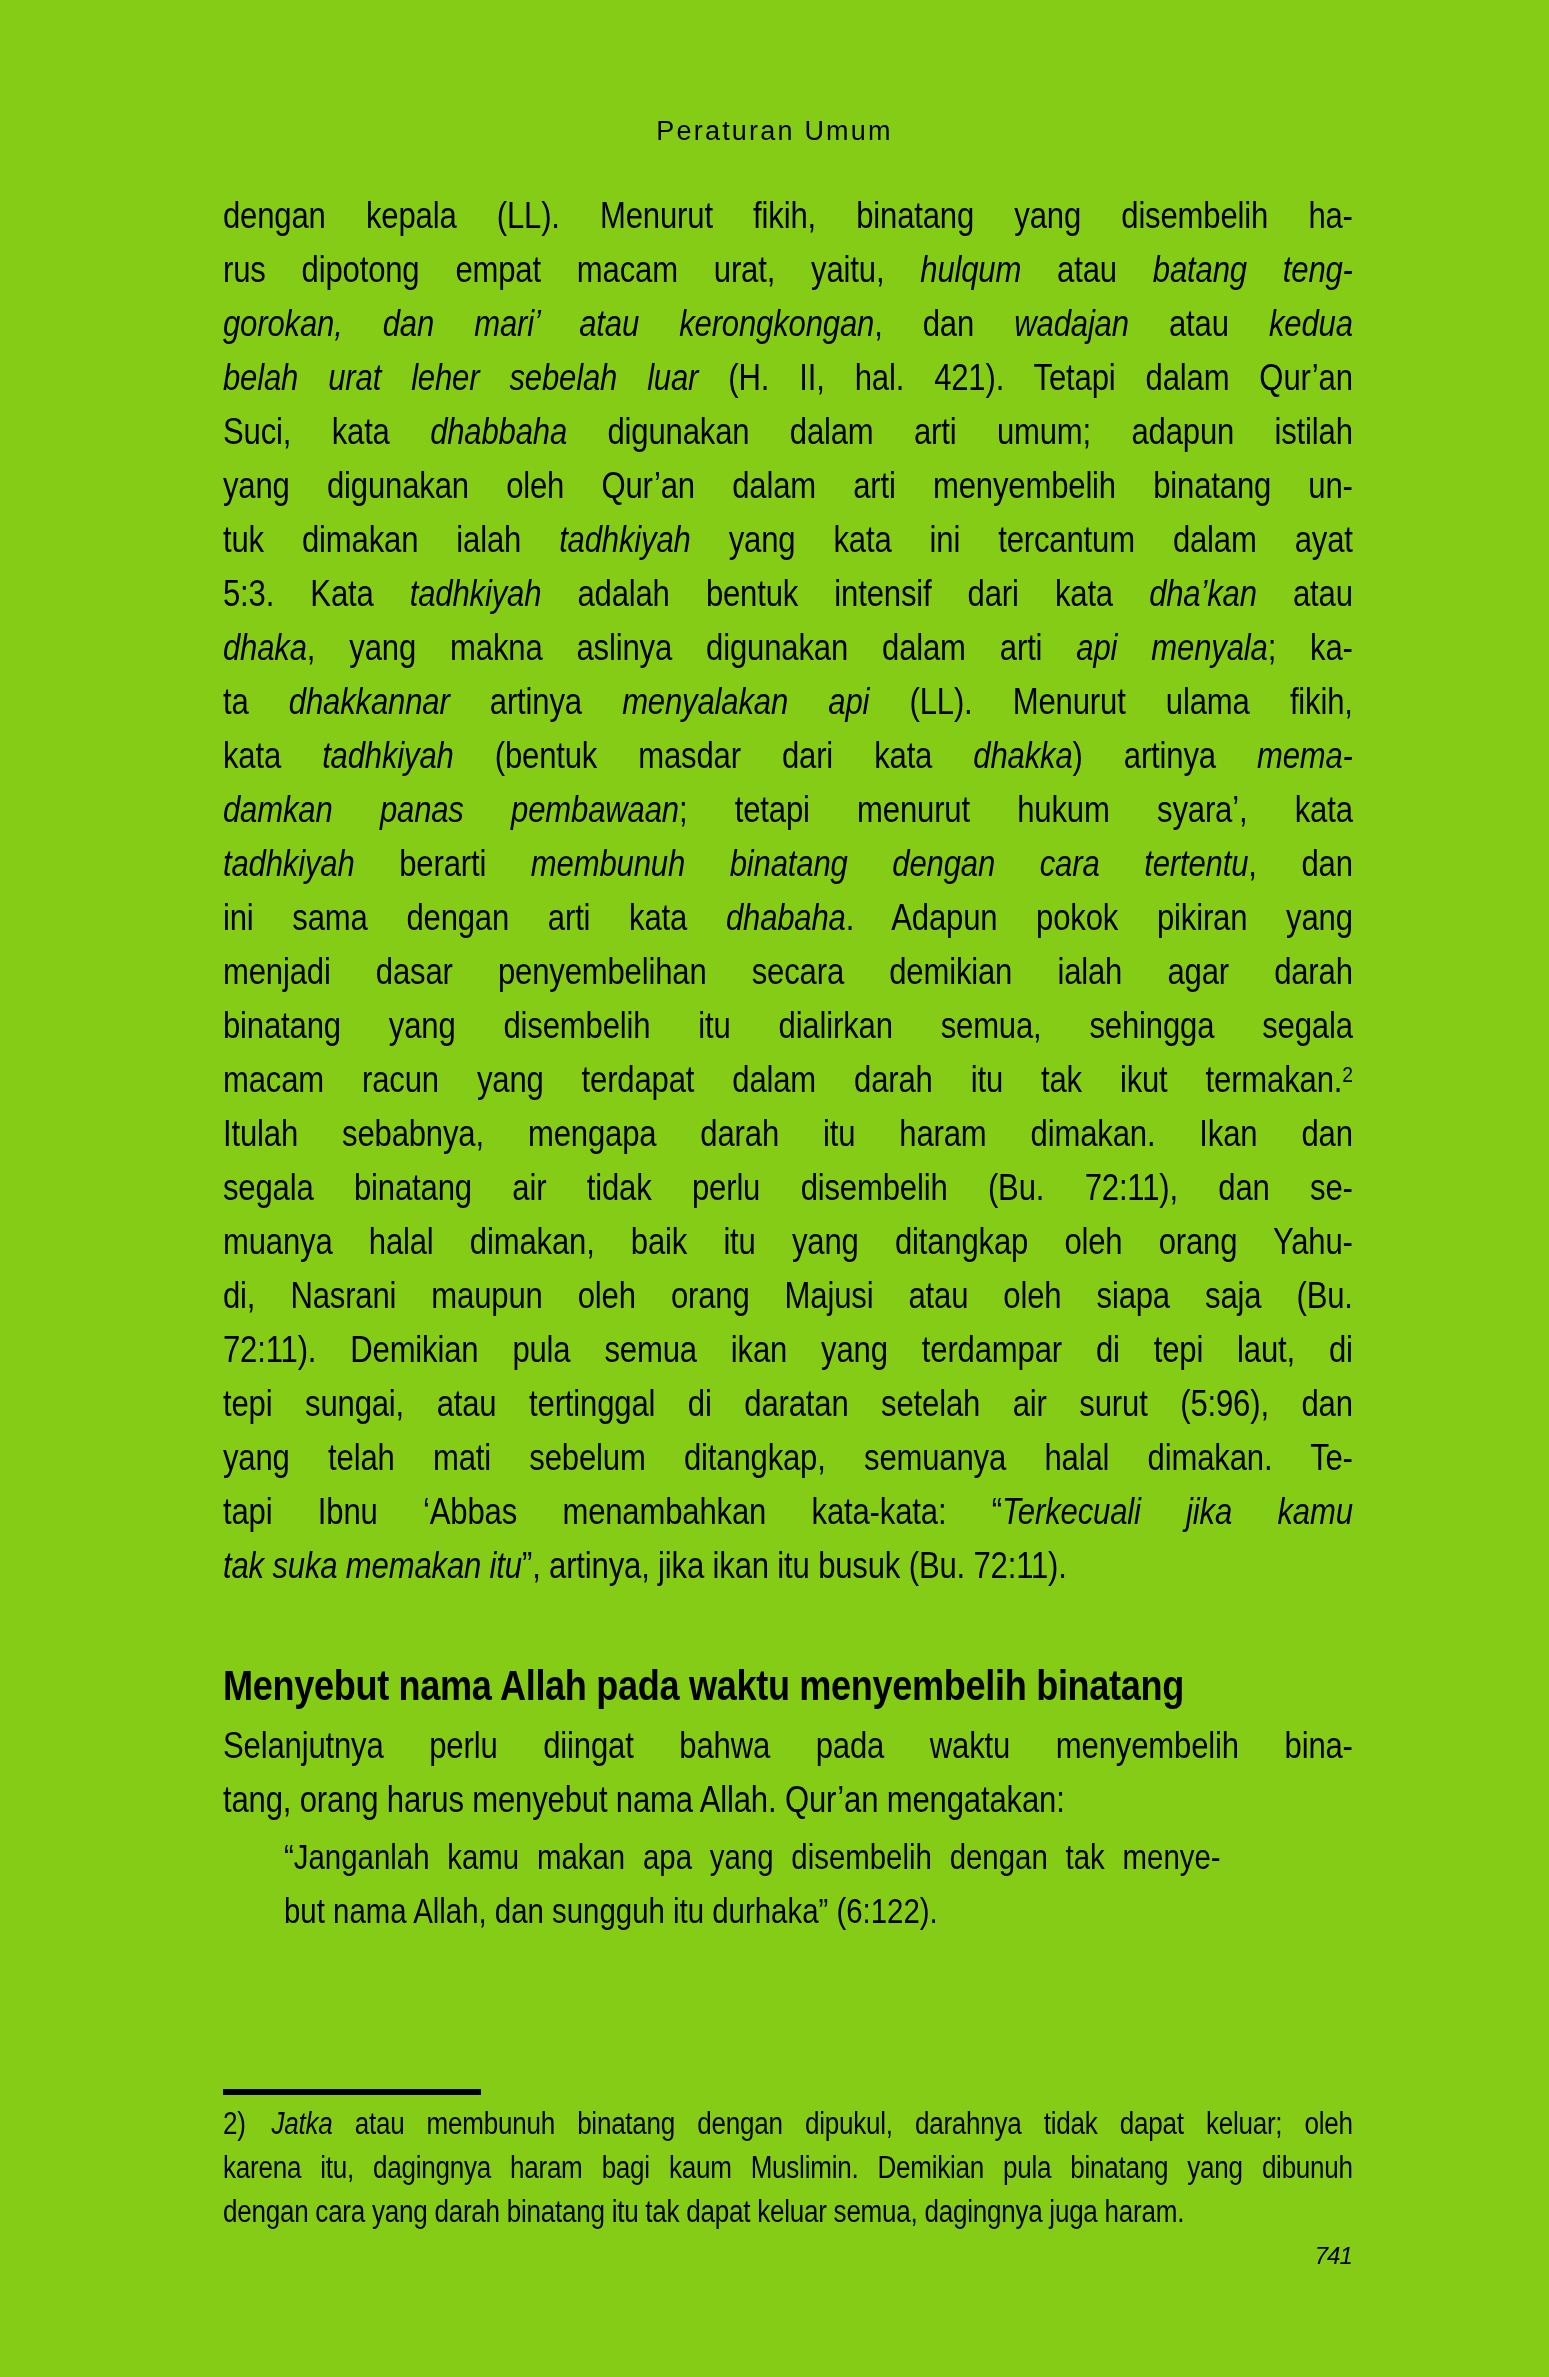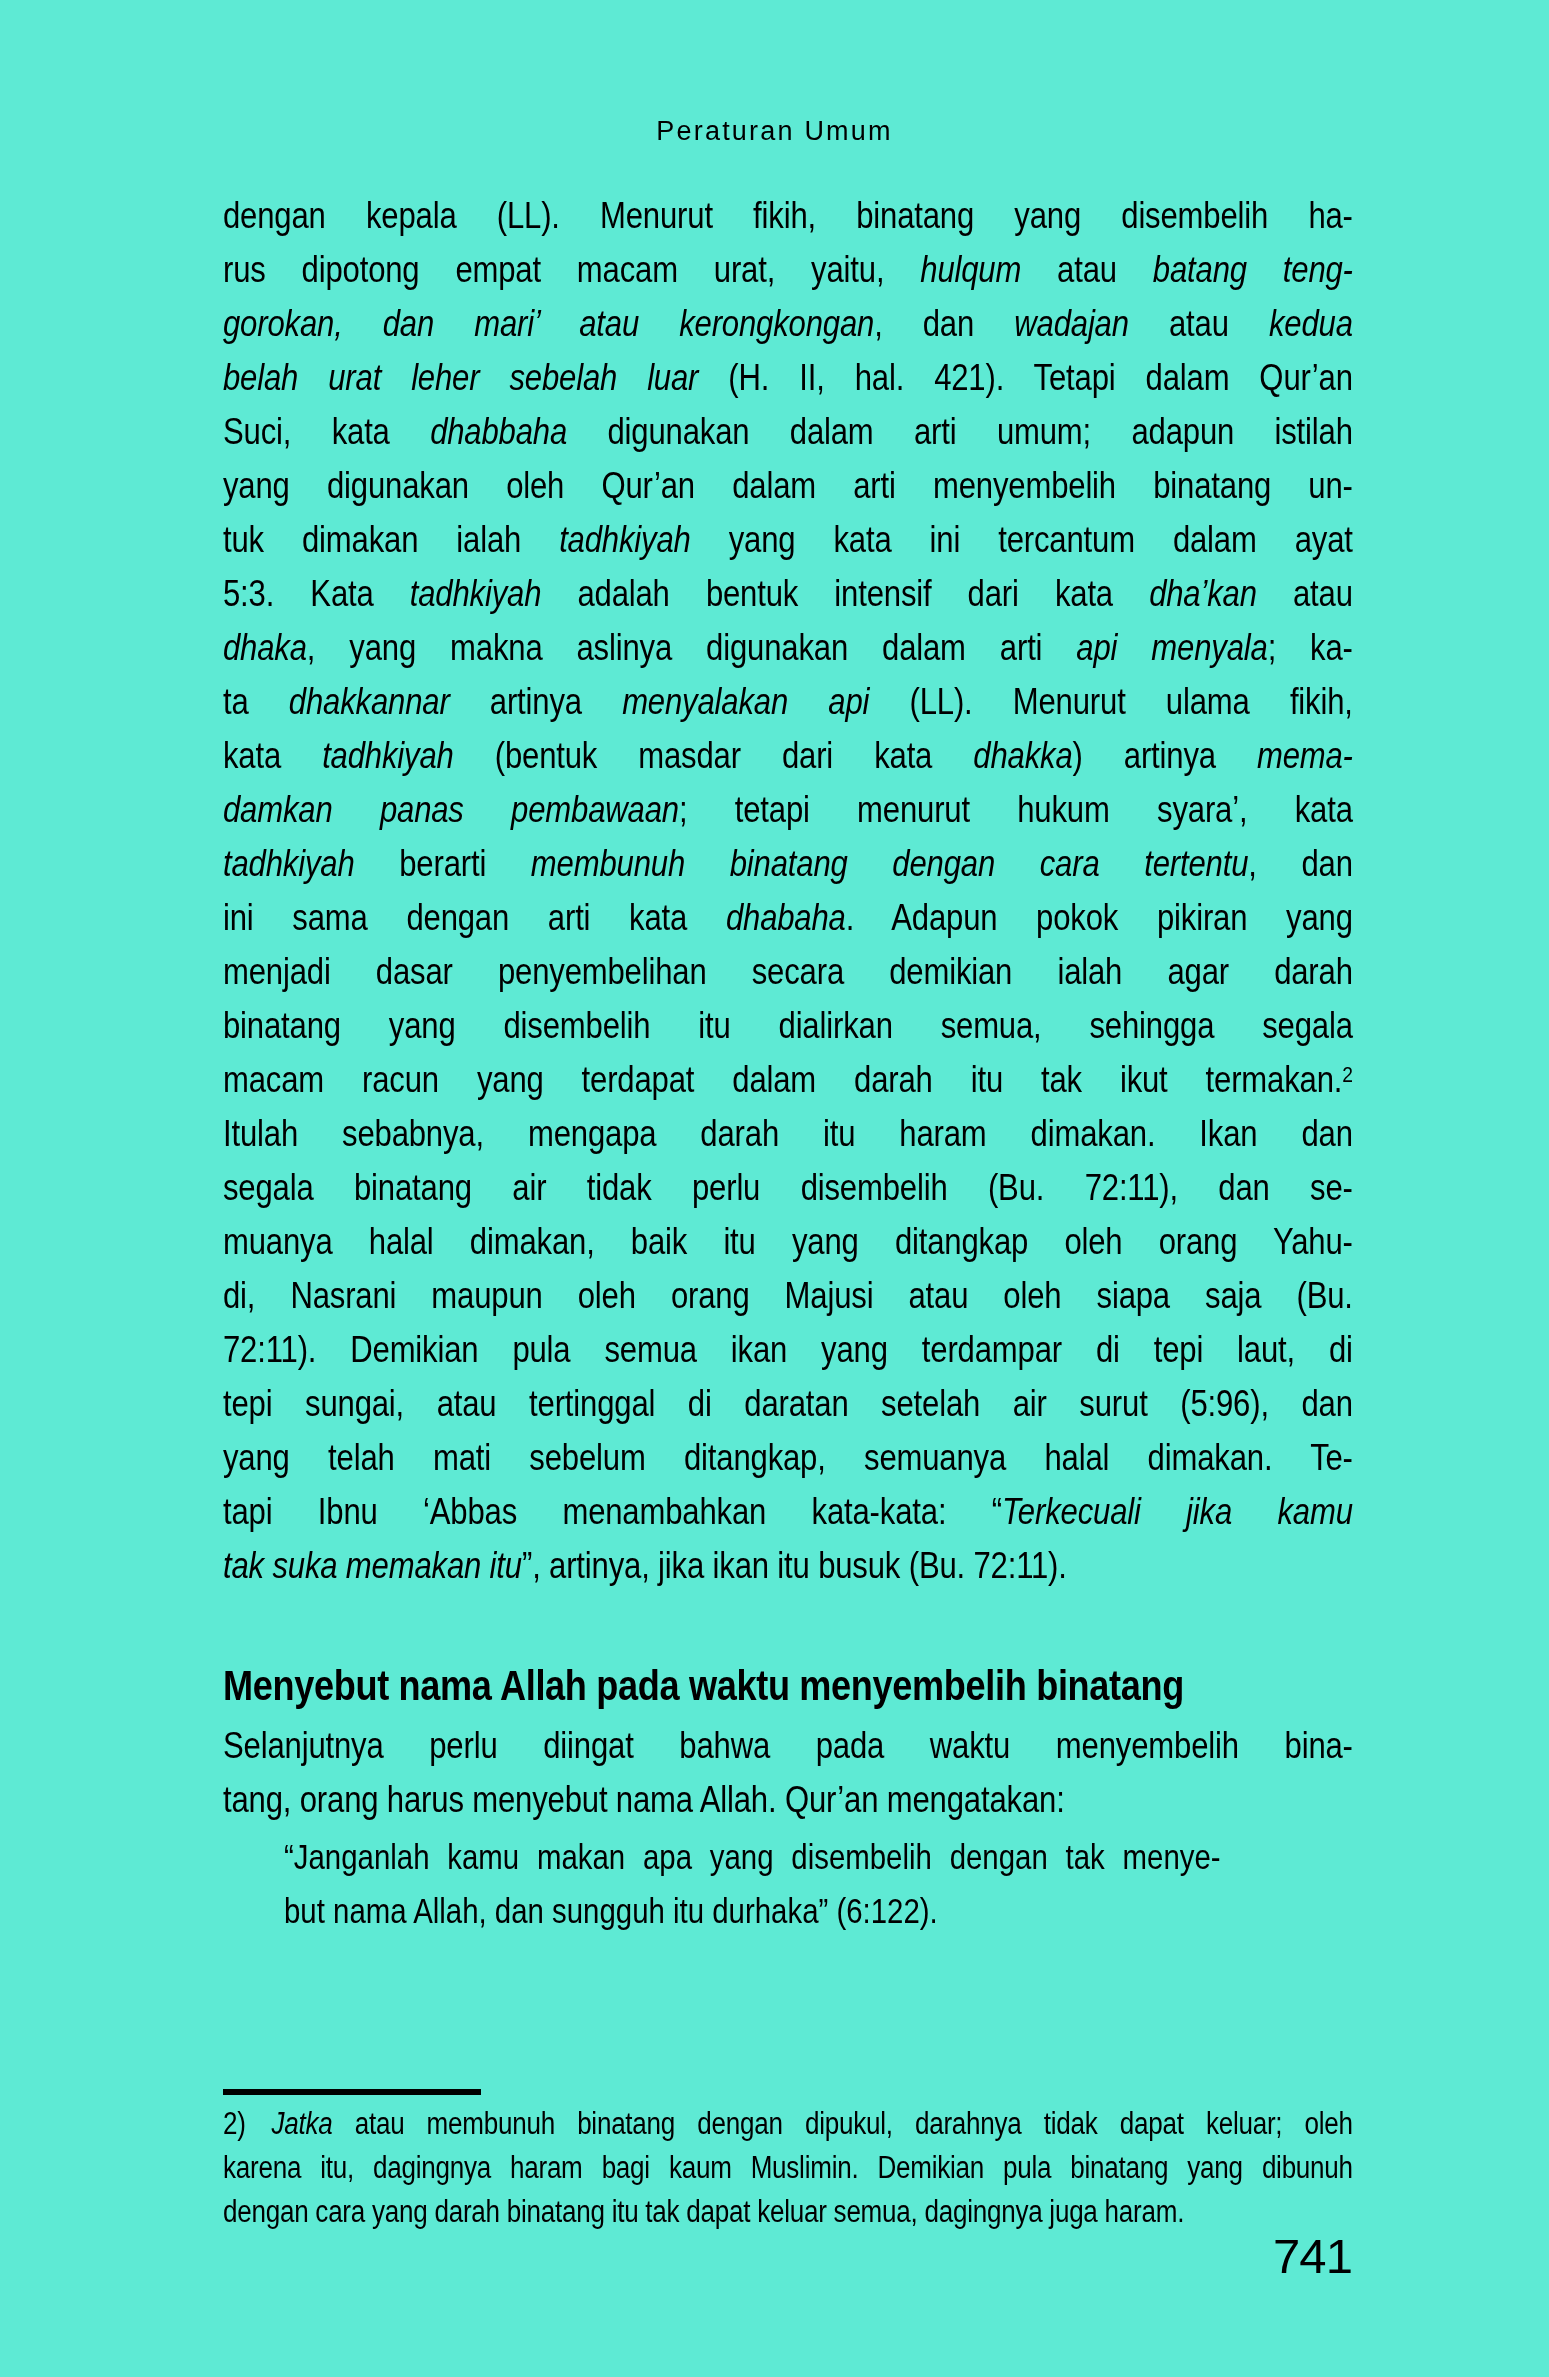--- a/index.html
+++ b/index.html
@@ -1,19 +1,19 @@
 <!DOCTYPE html>
 <html style="font-size:14px"><head>
 <meta charset="utf-8">
 <style>
   html,body{margin:0;padding:0;background:#ffffff;}
   .page{
     position:relative;
     width:1549px;height:2377px;
-    background:#5eead4;
+    background:#84cc16;
     color:#000000;
     font-family:"Liberation Sans","DejaVu Sans",sans-serif;
     overflow:hidden;
   }
   .block{position:absolute;}
   
   .cond{transform:scaleX(0.84);transform-origin:0 0;}
   .running-head{
     top:114px;left:0;width:1549px;
     text-align:center;
@@ -27,21 +27,21 @@
     white-space:nowrap;
   }
   .p2{top:1719px;left:223px;width:1345px;}
   .quote{top:1830px;left:284px;width:1115px;font-size:35px;line-height:54px;}
   .footnote-rule{
     top:2089px;left:223px;width:258px;height:6.1px;background:#000000;
   }
   .footnote{top:2102px;left:223px;width:1345px;font-size:31px;line-height:44px;letter-spacing:-0.3px;}
   .page-number{
     top:2235px;left:223px;width:1129px;
-    text-align:right;font-size:49px;line-height:42px;letter-spacing:-0.9px;
+    text-align:right;font-size:24px;line-height:42px;letter-spacing:-0.9px;font-style:italic;
   }
   .line{white-space:normal;}
   .line.j{text-align:justify;text-align-last:justify;}
   .line.l{text-align:left;text-align-last:left;}
   i{font-style:italic;}
   sup{font-size:0.62em;line-height:0;vertical-align:baseline;position:relative;top:-0.45em;}
 </style>
 </head>
 <body>
 

